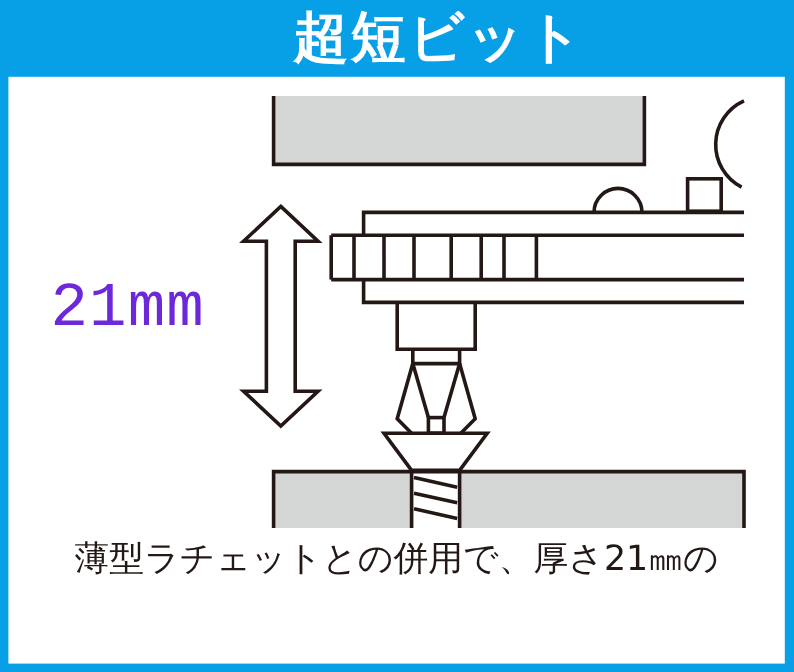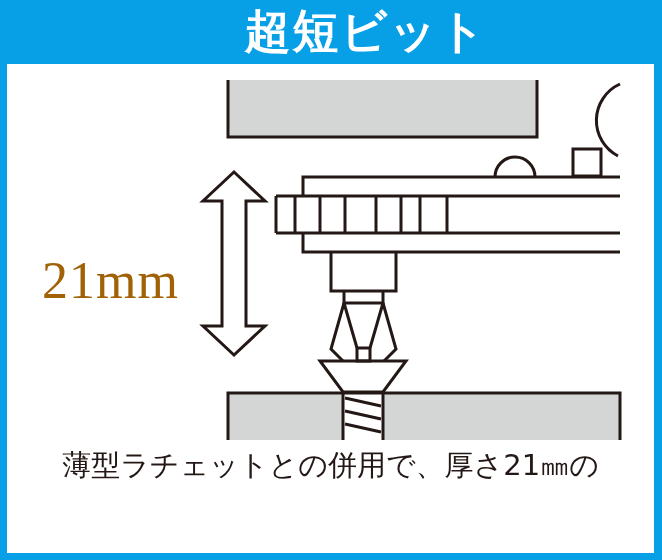--- a/index.html
+++ b/index.html
@@ -16,23 +16,23 @@
     position: absolute; left: 0; top: 0; width: 662px; height: 64px;
     display: flex; align-items: center; justify-content: center;
     color: #ffffff; font-size: 46px; font-weight: bold; letter-spacing: 2px; padding-left: 35px;
   }
   .panel {
     position: absolute; left: 7px; top: 64px; width: 647px; height: 489px;
     background: #ffffff;
   }
   .diagram { position: absolute; left: 0; top: 0; }
   .dim-label {
-    position: absolute; left: 35px; top: 187px;
-    font-size: 52px; color: #a16207; letter-spacing: 1px;
-    font-family: Liberation Serif, serif;
+    position: absolute; left: 35px; top: 164px;
+    font-size: 52px; color: #6d28d9; letter-spacing: 1px;
+    font-family: Liberation Mono, monospace;
   }
   .caption {
     position: absolute; left: 0; top: 380px; width: 647px;
     text-align: center; color: #231815;
     font-size: 29px; line-height: 42px;
   }
 </style>
 </head>
 <body>
 

